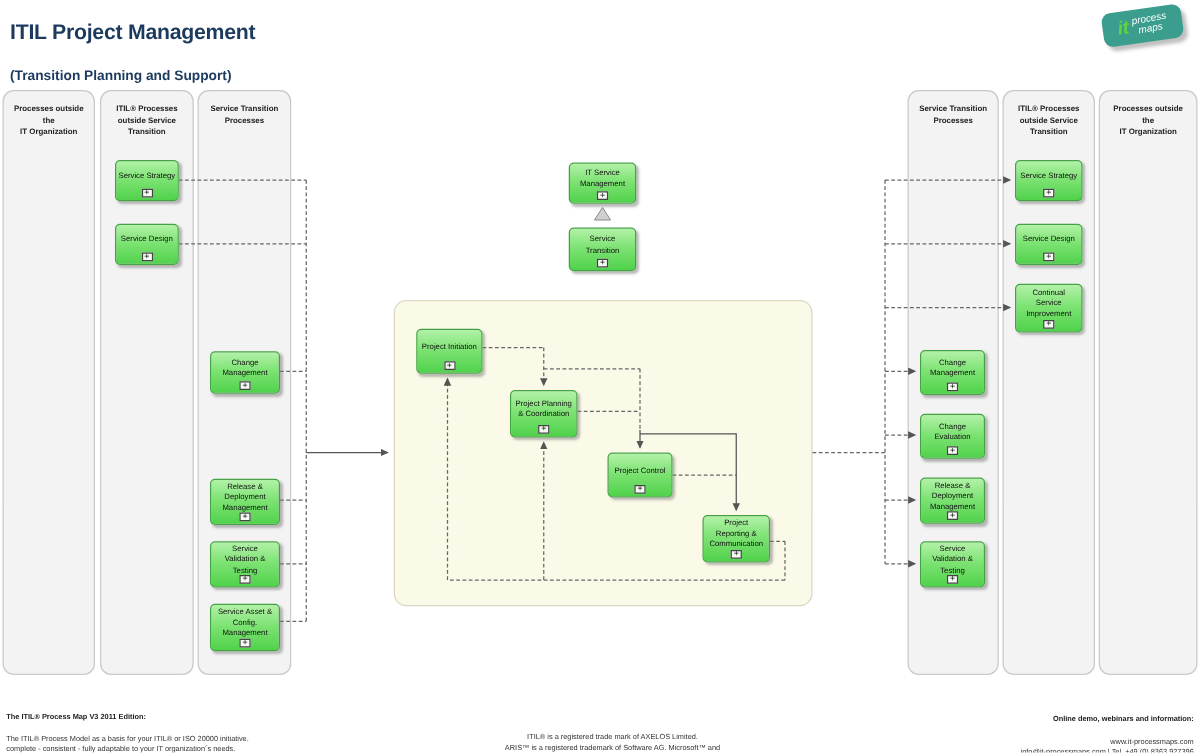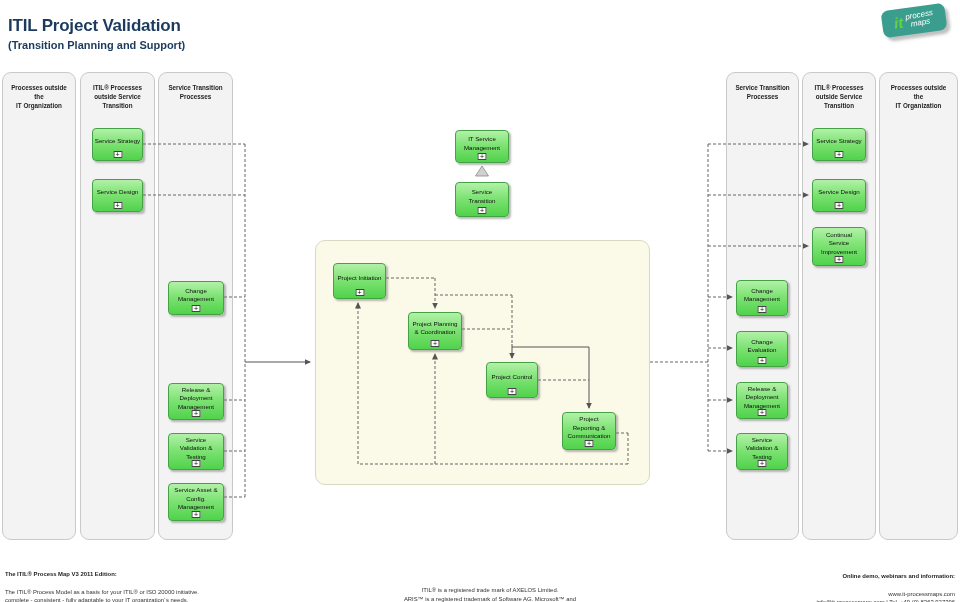--- a/index.html
+++ b/index.html
@@ -1,21 +1,21 @@
 <!DOCTYPE html>
 <html><head>
 <meta charset="utf-8">
 <style>
   * { margin:0; padding:0; box-sizing:border-box; }
   body { width:960px; height:602px; background:#ffffff; font-family:"Liberation Sans", sans-serif; position:relative; overflow:hidden; }
   .page { position:absolute; inset:0; }
 
   
   .title { position:absolute; left:8px; top:16px; font-size:17px; font-weight:bold; color:#1b3a5e; letter-spacing:-0.2px; }
-  .subtitle { position:absolute; left:8px; top:39px; font-size:11px; font-weight:bold; color:#1b3a5e; }
+  .subtitle { position:absolute; left:8px; top:55px; font-size:11px; font-weight:bold; color:#1b3a5e; }
 
   
   .logo { position:absolute; right:14px; top:7px; width:64px; height:27px; background:#3a9d8e; border-radius:7px; transform:rotate(-8deg); display:flex; align-items:center; justify-content:center; gap:3px; box-shadow:3px 4px 3px rgba(140,140,140,0.55); }
   .logo-it { color:#62d43f; font-size:15px; font-weight:bold; font-style:italic; line-height:1; }
   .logo-words { color:#ffffff; font-size:8px; font-style:italic; line-height:1.05; text-align:center; transform:rotate(-2deg); }
 
   
   .lane { position:absolute; top:72px; height:468px; background:#f3f3f3; border:1px solid #c9c9c9; border-radius:9px; }
   .lane-header { padding-top:10px; text-align:center; font-size:6.3px; font-weight:bold; color:#222; white-space:pre-line; line-height:1.45; }
 
@@ -35,21 +35,21 @@
   .foot-left { left:5px; top:561px; }
   .foot-center { left:340px; top:577px; width:300px; text-align:center; }
   .foot-right { right:5px; top:563px; text-align:right; }
   .foot-head { font-weight:bold; color:#222; }
 </style>
 </head>
 <body>
 
 <div class="page">
 
-  <div class="title">ITIL Project Validation</div>
+  <div class="title">ITIL Project Management</div>
   <div class="subtitle">(Transition Planning and Support)</div>
 
   <div class="logo">
     <span class="logo-it">it</span>
     <span class="logo-words"><span>process</span><br><span>maps</span></span>
   </div>
 
   <div class="lane" style="left:2px; width:74px;">
     <div class="lane-header">Processes outside
 the

